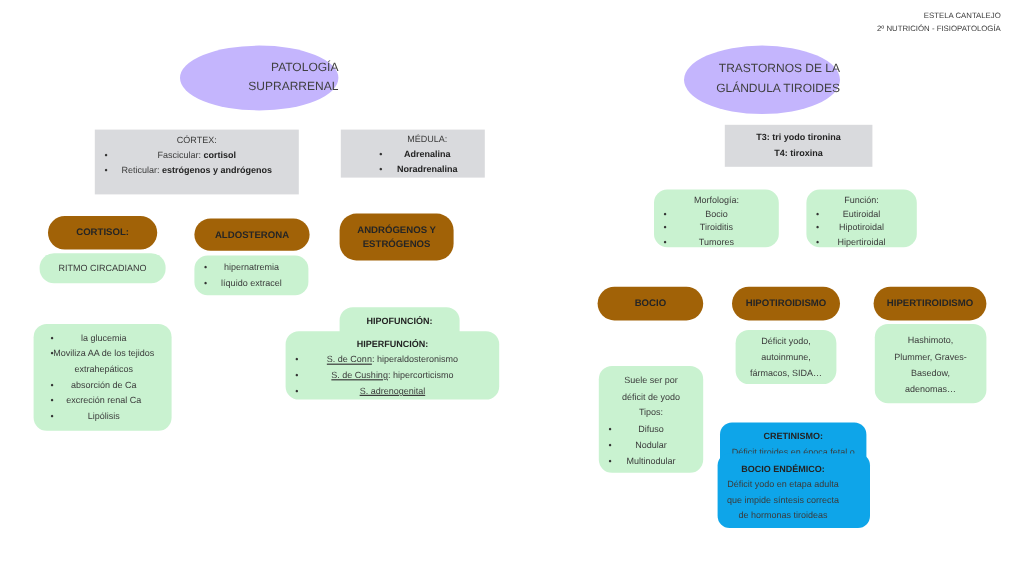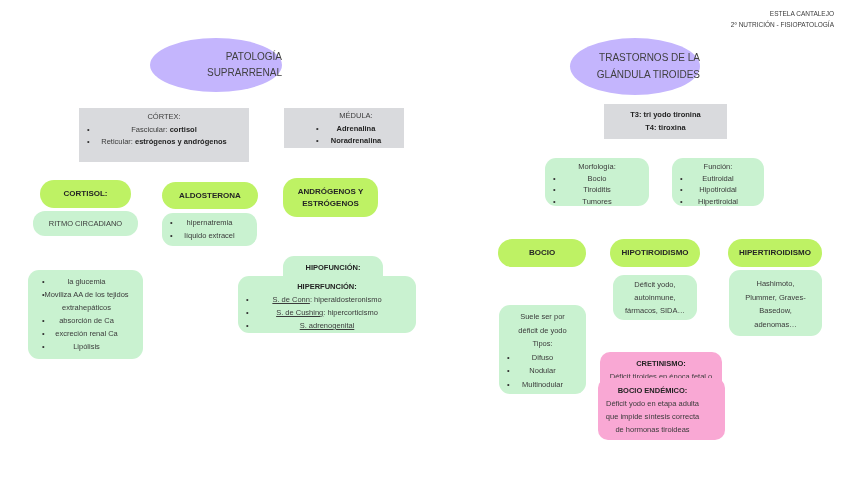--- a/index.html
+++ b/index.html
@@ -9,22 +9,22 @@
 
   .credit { position:absolute; top:8px; right:14px; text-align:right;
     font-size:6.5px; line-height:1.7; color:#3a3a3a; }
 
   .ellipse { position:absolute; border-radius:50%; background:#c4b5fd;
     display:flex; flex-direction:column; align-items:flex-end; justify-content:center;
     text-align:center; font-size:10px; line-height:1.65; color:#404040; }
 
   .graybox { position:absolute; background:#d9dadd; text-align:center; font-size:7.5px;margin-left:31px; }
   .greenbox { position:absolute; background:#c9f2d0; border-radius:11px; text-align:center; font-size:7.5px; }
-  .orangebox { position:absolute; background:#f9a8d4; border-radius:10px; text-align:center; font-size:7.5px; }
-  .bluepill { position:absolute; background:#bef264; border-radius:14px;
+  .orangebox { position:absolute; background:#0ea5e9; border-radius:10px; text-align:center; font-size:7.5px; }
+  .bluepill { position:absolute; background:#a16207; border-radius:14px;
     display:flex; flex-direction:column; align-items:center; justify-content:center;
     text-align:center; font-weight:bold; font-size:8px; color:#252525; line-height:1.4; }
   .greenpill { position:absolute; background:#c9f2d0; border-radius:12px;
     display:flex; align-items:center; justify-content:center; font-size:7.5px; color:#3b3b3b; }
 
   .bt { font-weight:bold; color:#232323; }
   .ul { text-decoration:underline; }
 
   .brow { position:relative; text-align:center; }
   .brow::before { content:"•"; position:absolute; left:8px; top:0; color:#333; }

